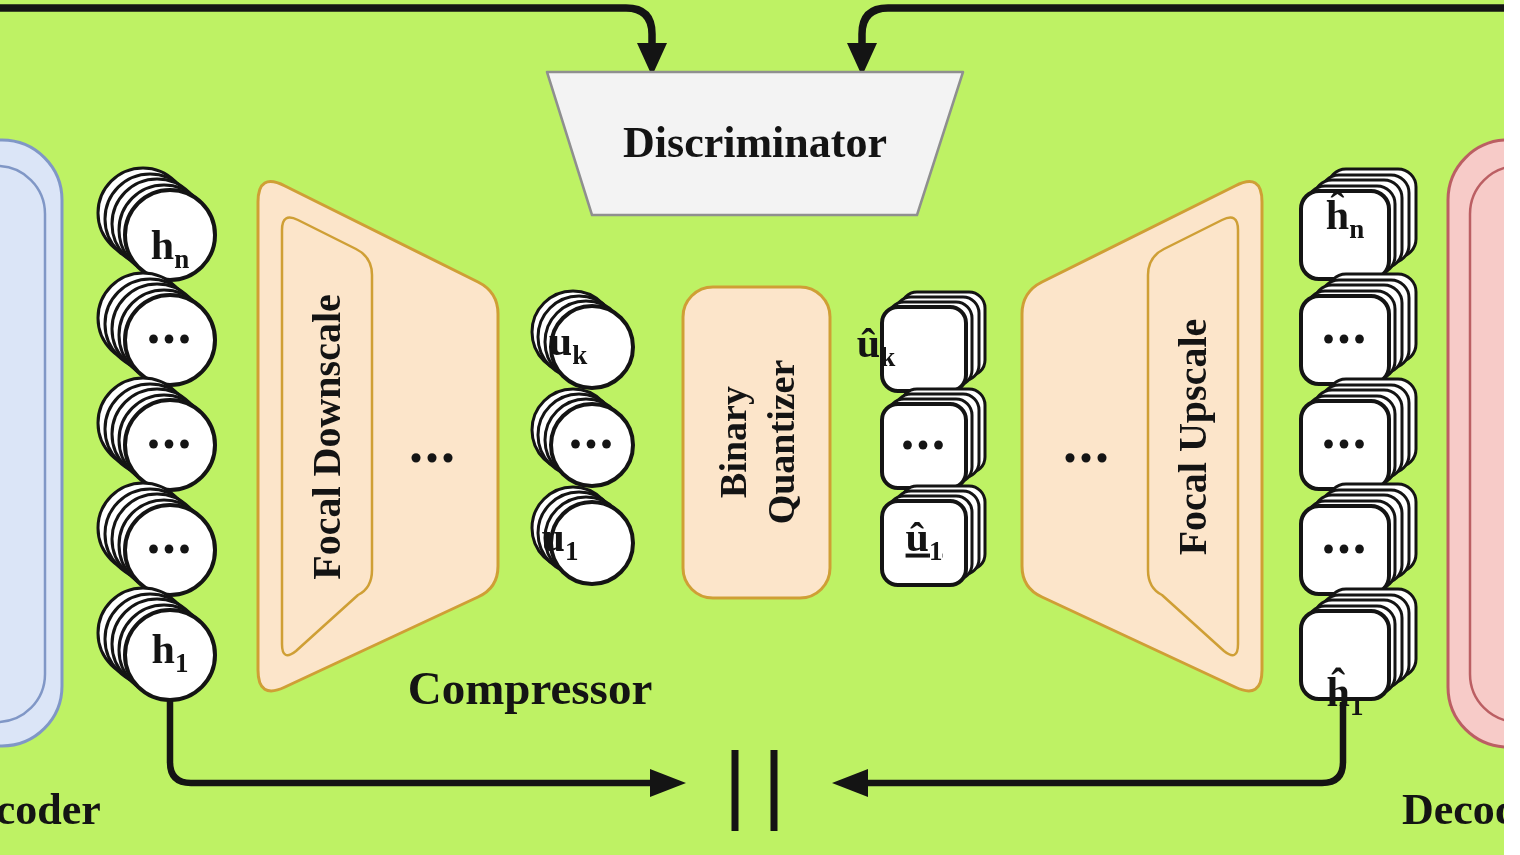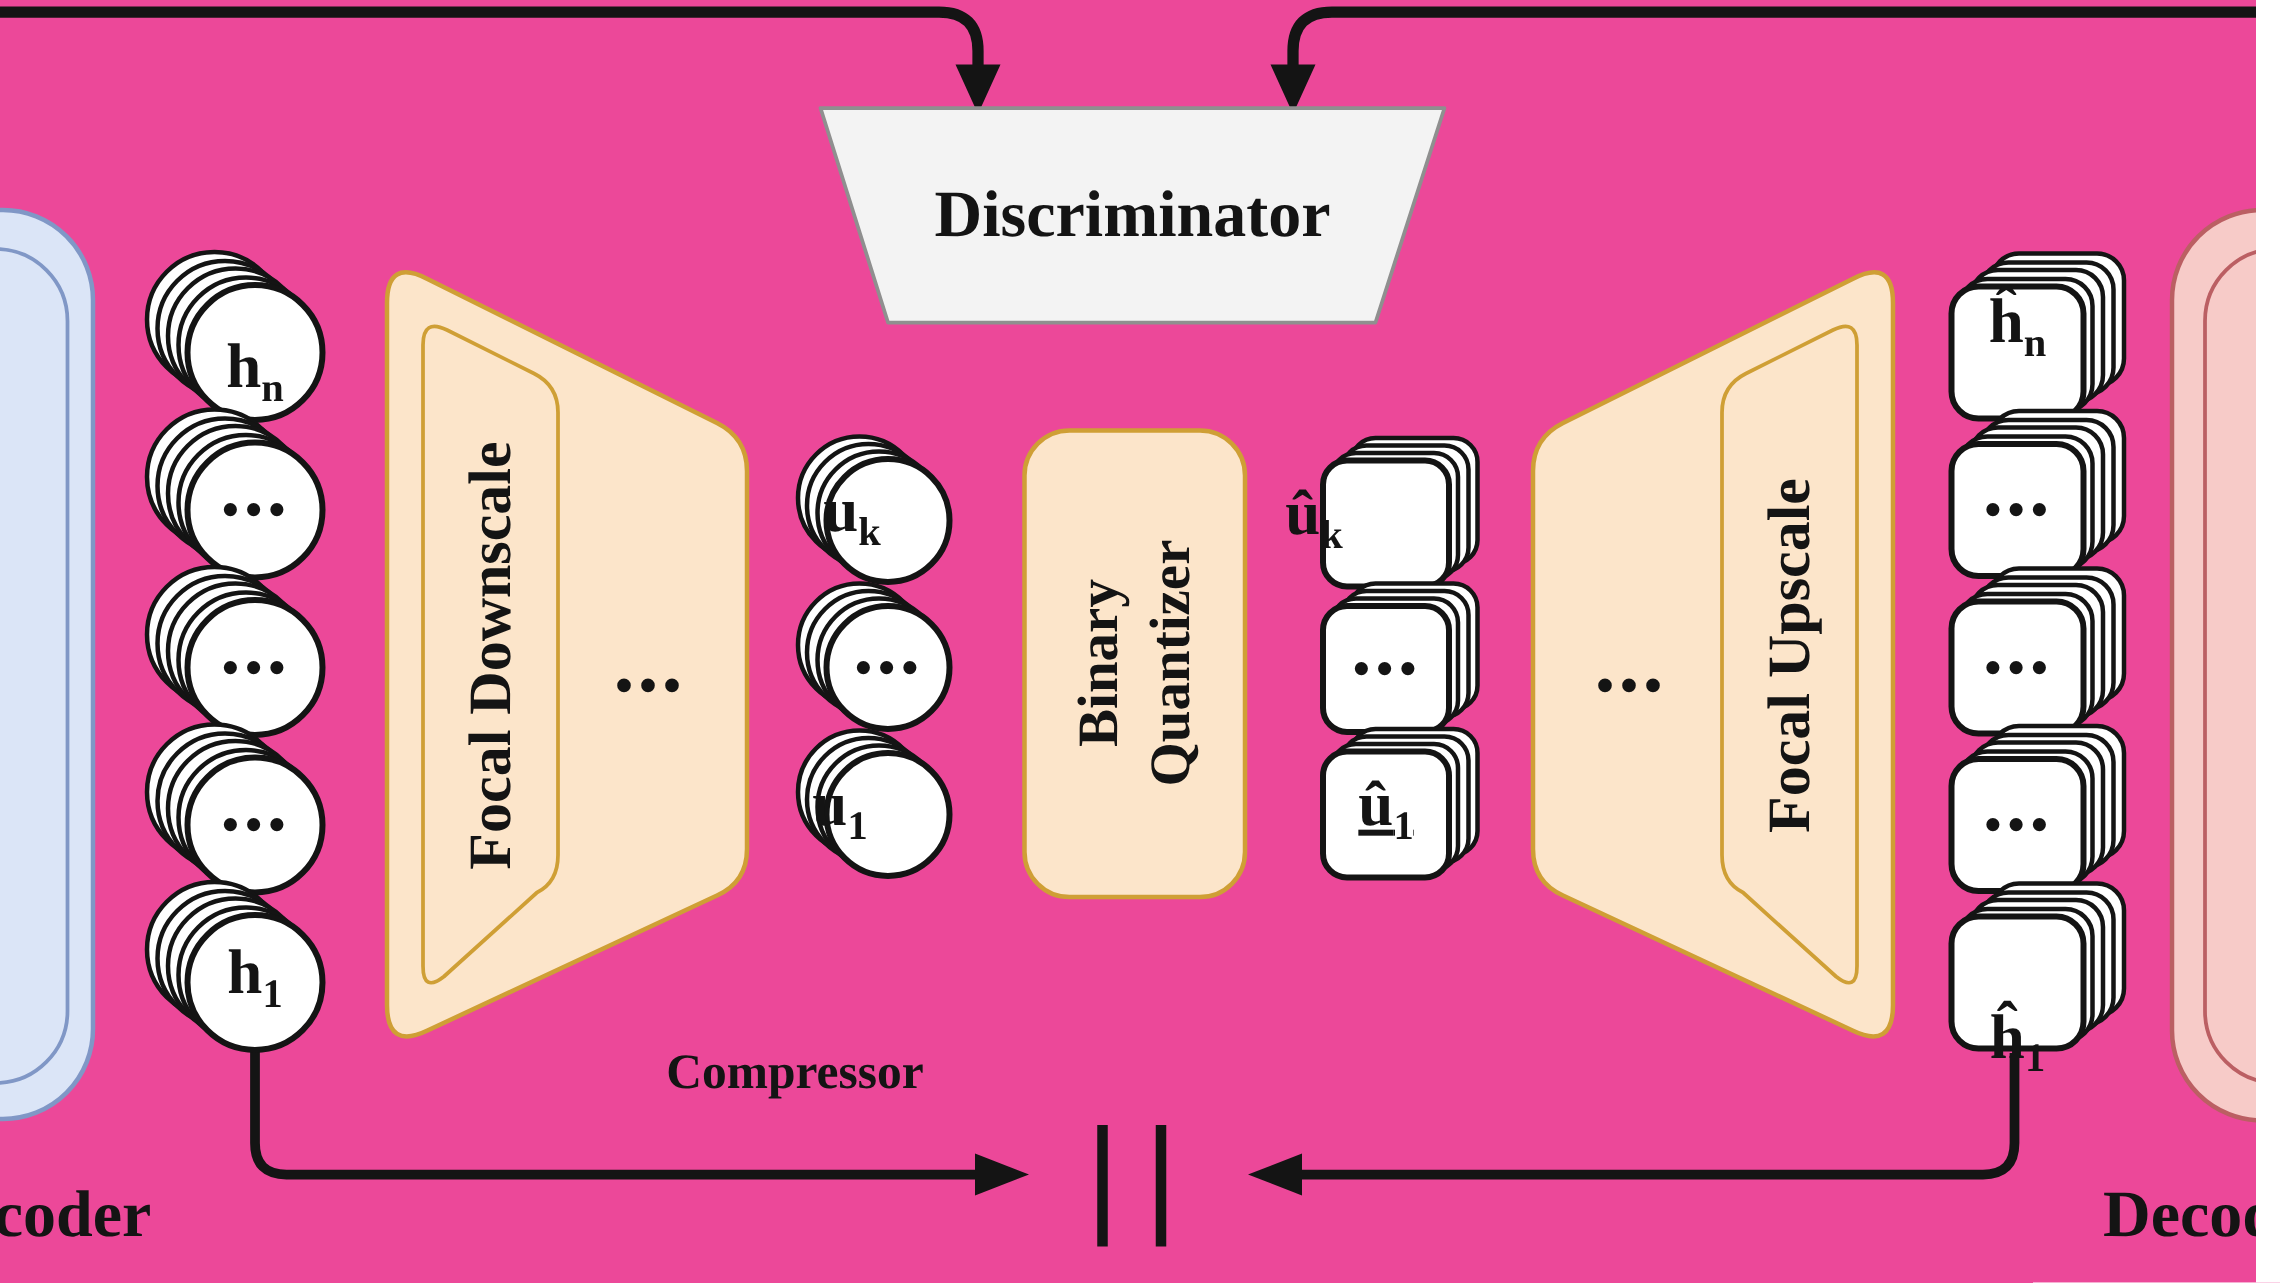--- a/index.html
+++ b/index.html
@@ -1,17 +1,17 @@
 <!DOCTYPE html>
 <html style="--ink: #141414; --gold: #cf9f35; --peach: #fce5ca; --blue-fill: #dbe5f7; --blue-stroke: #8097c6; --red-fill: #f7cbc8; --red-stroke: #bb5f63; --disc-fill: #f3f3f3; --disc-stroke: #8f8f8f;"><head>
 <meta charset="utf-8">
 <style>
   html,body{margin:0;padding:0;background:#fff;}
   #figure{
-    position:relative;width:1504px;height:855px;background:#ec4899;
+    position:relative;width:1504px;height:855px;background:#bef264;
     overflow:hidden;font-family:"Liberation Serif","DejaVu Serif",serif;
   }
   #figure svg{position:absolute;left:0;top:0;}
   
   .wire{fill:none;stroke:var(--ink);stroke-width:6.5;stroke-linecap:butt;}
   .wire.thick{stroke-width:7.5;}
   .ah{fill:var(--ink);stroke:none;}
   .disc{fill:var(--disc-fill);stroke:var(--disc-stroke);stroke-width:2.5;stroke-linejoin:round;}
   .enc-outer{fill:var(--blue-fill);stroke:var(--blue-stroke);stroke-width:3;}
   .enc-inner{fill:none;stroke:var(--blue-stroke);stroke-width:2.5;}
@@ -20,21 +20,21 @@
   .gold-outer{fill:var(--peach);stroke:var(--gold);stroke-width:3;stroke-linejoin:round;}
   .gold-inner{fill:none;stroke:var(--gold);stroke-width:2.5;stroke-linejoin:round;}
   .node{fill:#fff;stroke:var(--ink);}
   .node.back{stroke-width:3;}
   .node.main{stroke-width:4;}
   .bars{fill:none;stroke:var(--ink);stroke-width:7;stroke-linecap:butt;}
   
   .lbl{position:absolute;color:var(--ink);font-weight:bold;white-space:nowrap;line-height:1;}
   .ctr{transform:translate(-50%,-50%);}
   .big{font-size:44px;}
-  .mid{font-size:33px;margin-top:28px;}
+  .mid{font-size:47px;}
   .rot{transform:translate(-50%,-50%) rotate(-90deg);font-size:40px;}
   .rot2{transform:translate(-50%,-50%) rotate(-90deg);font-size:38px;text-align:center;line-height:1.25;}
   .nl{font-size:42px;transform:translate(-50%,-56%);}
   .nl .sub{font-size:27px;vertical-align:-9px;}
   .dots{font-size:54px;letter-spacing:2px;transform:translate(-50%,-77%);}
   .dots.tz{font-size:56px;}
 </style>
 </head>
 <body>
 

